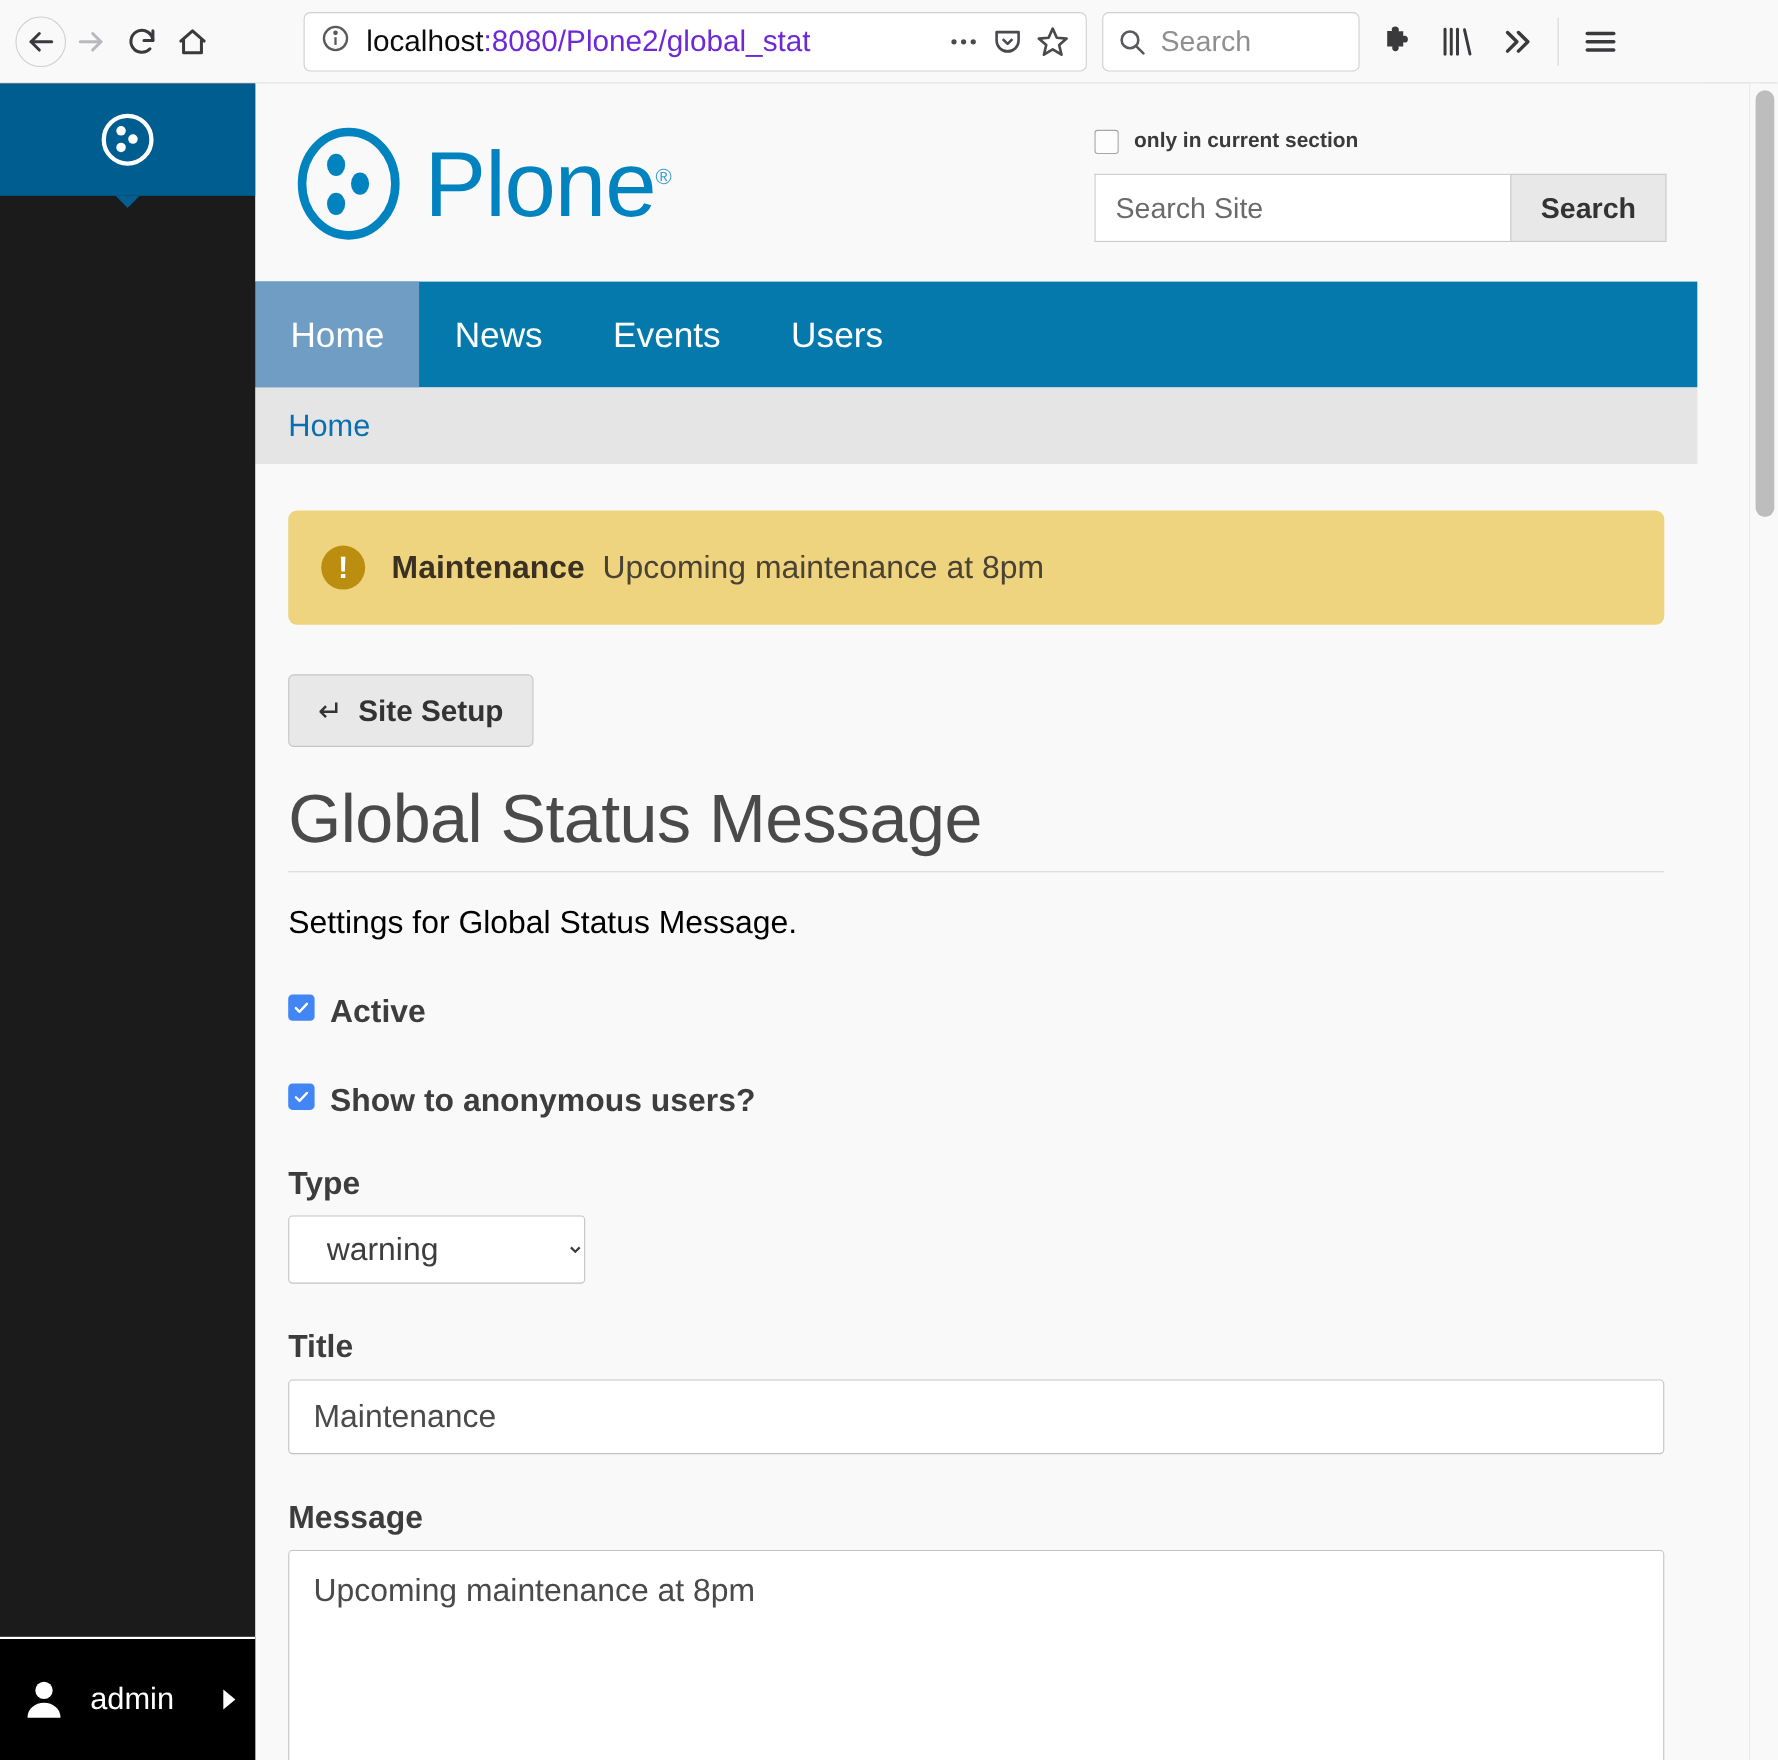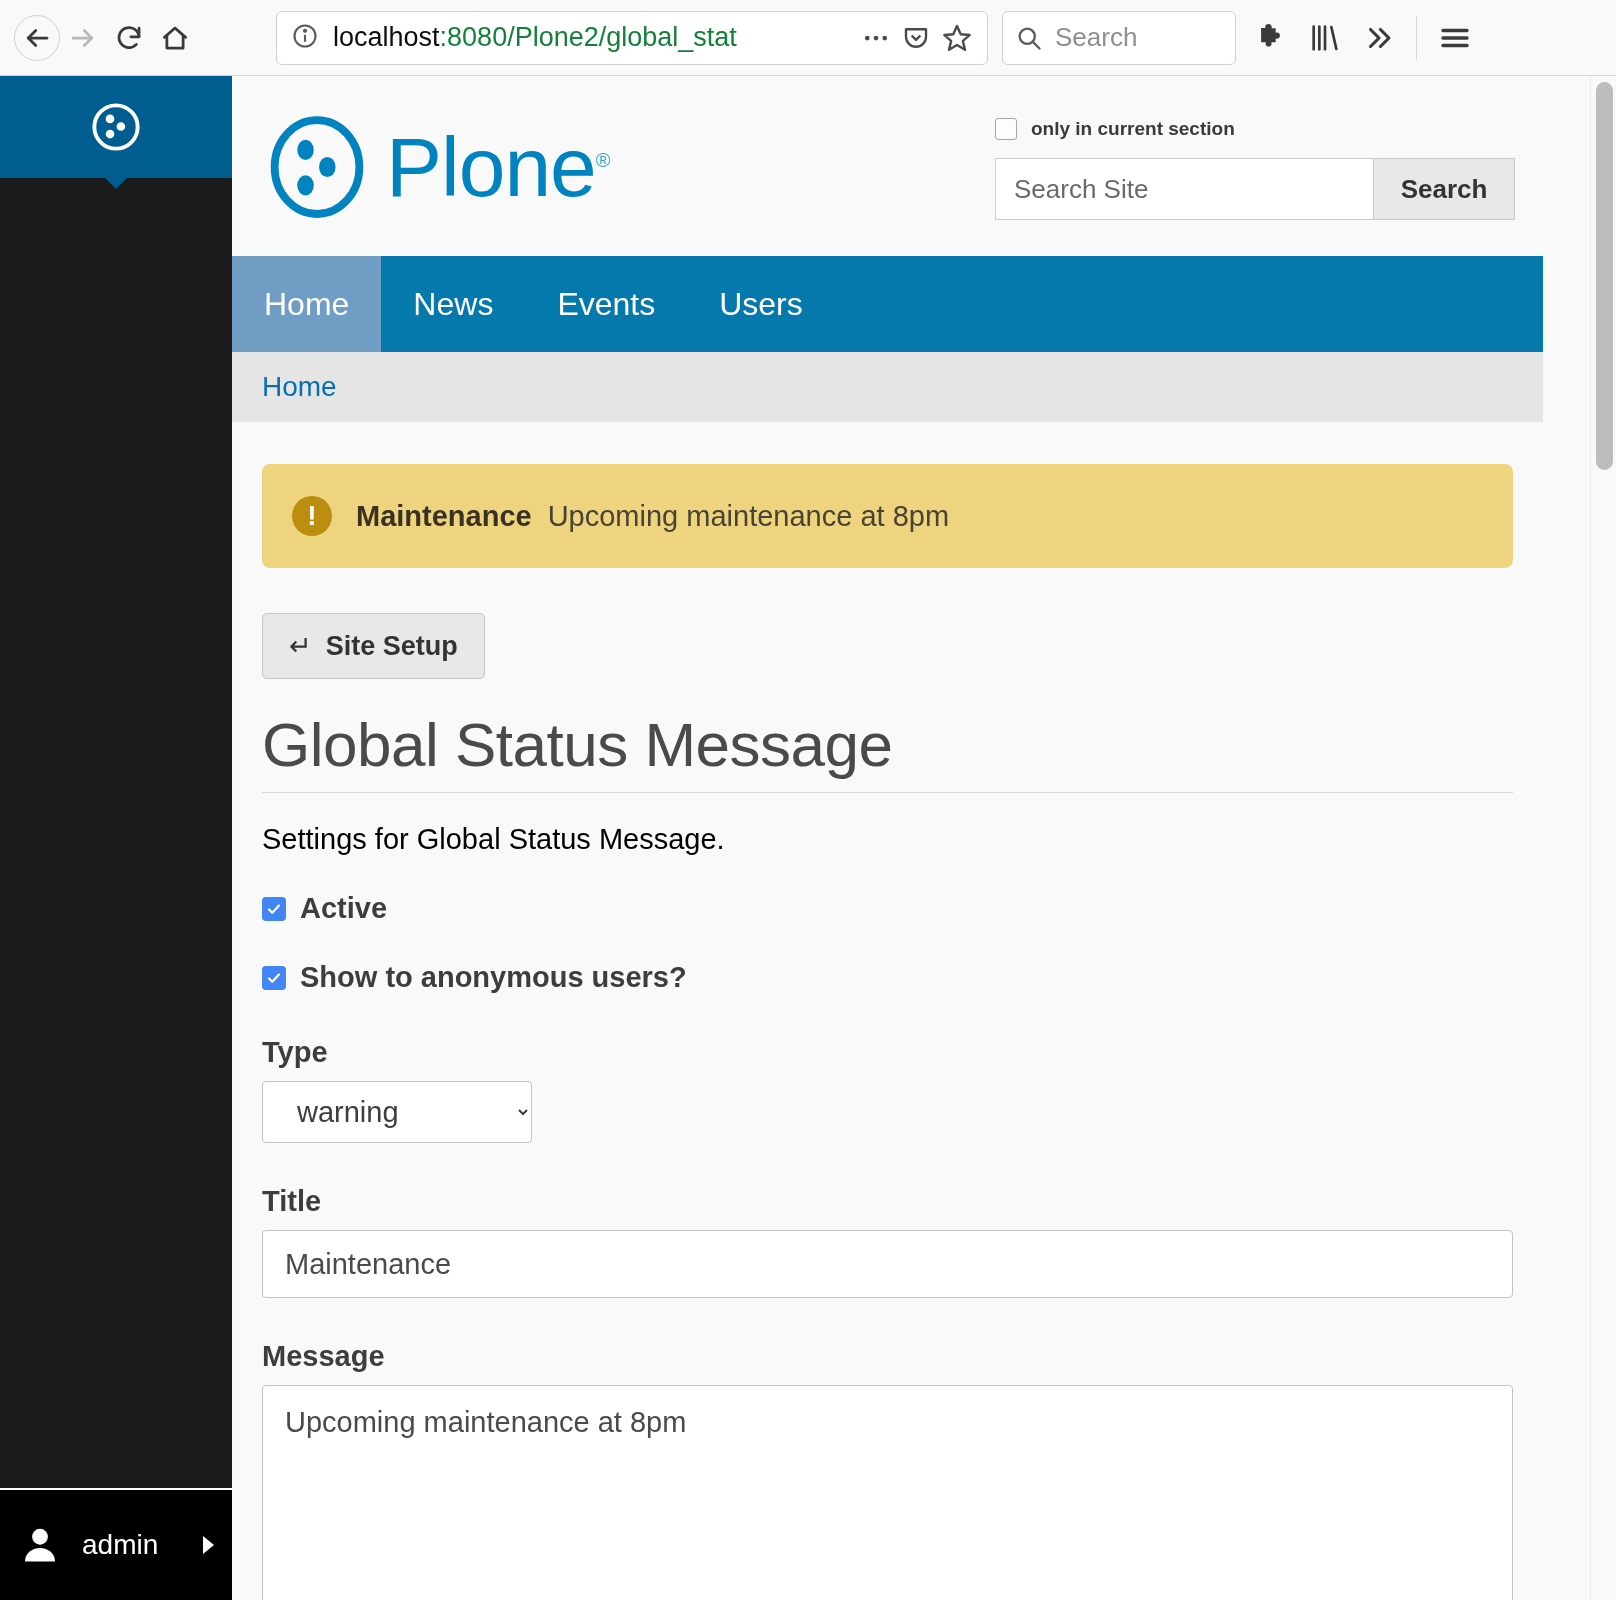--- a/index.html
+++ b/index.html
@@ -41,21 +41,21 @@
     position: relative;
   }
   .urlbar .info-icon { flex: none; margin-right: 14px; }
   .urltext {
     font-size: 27px; color: #0c0c0d;
     white-space: nowrap; overflow: hidden;
     flex: 1;
     -webkit-mask-image: linear-gradient(to right, #000 0%, #000 82%, transparent 100%);
     mask-image: linear-gradient(to right, #000 0%, #000 82%, transparent 100%);
   }
-  .urltext .dim { color: #15803d; }
+  .urltext .dim { color: #6d28d9; }
   .url-action { flex: none; margin-left: 10px; display: flex; align-items: center; }
 
   .searchbar {
     flex: none;
     width: 234px; height: 54px;
     margin-left: 14px;
     background: #ffffff;
     border: 1px solid #cfcfd4;
     border-radius: 6px;
     display: flex; align-items: center;
@@ -230,21 +230,21 @@
   h1.page-title {
     font-size: 62px; font-weight: 400; color: #4a4a4a;
     margin: 30px 0 0 0;
     padding-bottom: 12px;
     border-bottom: 1px solid #d8d8d8;
     letter-spacing: -0.5px;
   }
 
   .form-desc { font-size: 29px; color: #000000; margin-top: 30px; }
 
-  .cb-field { display: flex; align-items: center; margin-top: 36px; }
+  .cb-field { display: flex; margin-top: 48px; }
   .cb-box {
     width: 24px; height: 24px; border-radius: 4px;
     background: #4285f4;
     display: flex; align-items: center; justify-content: center;
     flex: none;
   }
   .cb-box svg { display: block; }
   .cb-label { font-size: 29px; font-weight: bold; color: #3d3d3d; margin-left: 14px; }
 
   .field-label { font-size: 29px; font-weight: bold; color: #3d3d3d; margin-top: 42px; margin-bottom: 12px; }

